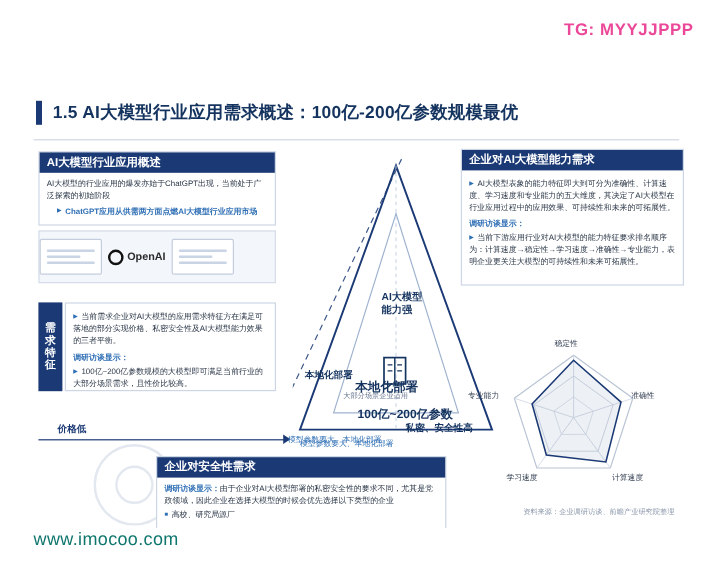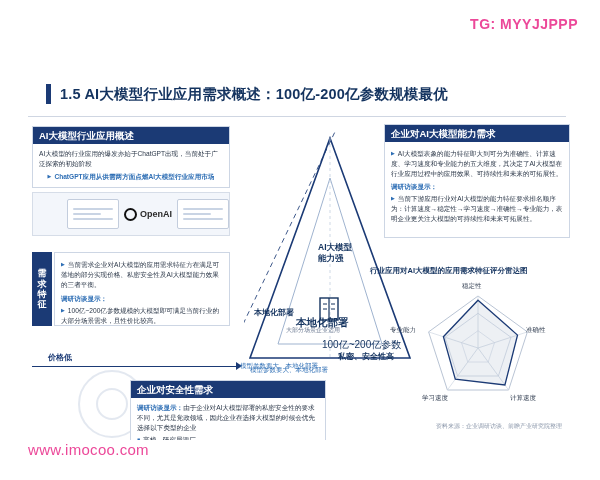--- a/index.html
+++ b/index.html
@@ -5,39 +5,39 @@
   html,body{margin:0;padding:0;}
   body{width:600px;height:480px;background:#ffffff;font-family:"Liberation Sans","DejaVu Sans",sans-serif;overflow:hidden;position:relative;}
 
   
   .tg-badge{position:absolute;right:8px;top:10px;background:#ffffff;padding:6px 14px;border-radius:3px;font-size:14px;font-weight:bold;color:#ec4899;letter-spacing:.5px;}
 
   
   .slide{position:absolute;left:18px;top:70px;width:564px;height:370px;background:#ffffff;overflow:hidden;}
 
   
-  .title-row{position:absolute;left:28px;top:14px;display:flex;align-items:center;}
+  .title-row{position:absolute;left:12px;top:14px;display:flex;align-items:flex-start;}
   .title-bar{width:5px;height:20px;background:#1b3a75;margin-right:9px;}
   .title-text{font-size:14.5px;font-weight:bold;color:#14335f;letter-spacing:.2px;white-space:nowrap;}
   .title-underline{position:absolute;left:10px;top:46px;width:538px;height:1px;background:#cfd6e2;}
 
   
   .panel{position:absolute;border:1px solid #cdd6e4;background:#ffffff;box-sizing:border-box;}
   .panel-head{background:#1b3a75;color:#ffffff;font-size:9.5px;font-weight:bold;padding:3px 6px;line-height:1.2;}
   .panel-body{padding:5px 6px;font-size:6.6px;line-height:1.5;color:#2a3647;}
 
   .tag-blue{color:#2f6fb5;font-weight:bold;}
   .bullet{display:block;margin-top:2px;}
   .bullet:before{content:"\25B6";font-size:5px;color:#2f6fb5;margin-right:3px;vertical-align:1px;}
   .bullet-sq:before{content:"\25A0";font-size:5px;color:#2f6fb5;margin-right:3px;vertical-align:1px;}
 
   
   #p-overview{left:14px;top:56px;width:198px;height:62px;}
   
-  #oai{position:absolute;left:14px;top:122px;width:198px;height:44px;border:1px solid #d6dde8;background:#f3f6fb;box-sizing:border-box;display:flex;align-items:center;justify-content:flex-end;gap:5px;}
+  #oai{position:absolute;left:14px;top:122px;width:198px;height:44px;border:1px solid #d6dde8;background:#f3f6fb;box-sizing:border-box;display:flex;align-items:center;justify-content:flex-start;gap:5px;}
   .oai-box{width:52px;height:30px;border:1px solid #c3cddd;background:#ffffff;border-radius:2px;display:flex;flex-direction:column;justify-content:center;padding:2px;box-sizing:border-box;}
   .oai-line{height:2px;background:#c9d4e4;margin:1.5px 3px;border-radius:1px;}
   .oai-line.s{width:60%;}
   .oai-logo{display:flex;align-items:center;gap:3px;font-size:9px;font-weight:bold;color:#2b2b2b;}
   .oai-mark{width:13px;height:13px;border:2px solid #111;border-radius:50%;box-sizing:border-box;}
 
   
   #demand-label{position:absolute;left:14px;top:182px;width:20px;height:74px;background:#1b3a75;color:#fff;font-size:9px;font-weight:bold;display:flex;align-items:center;justify-content:center;text-align:center;line-height:1.15;box-sizing:border-box;padding:17px 2px;}
   #demand-box{position:absolute;left:36px;top:182px;width:176px;height:74px;border:1px solid #cdd6e4;box-sizing:border-box;padding:5px 6px;font-size:6.6px;line-height:1.55;color:#2a3647;background:#fff;}
 
@@ -46,43 +46,43 @@
   .axis-h{position:absolute;left:14px;top:296px;width:206px;height:1px;background:#1b3a75;}
   .axis-arrow{position:absolute;left:218px;top:292px;width:0;height:0;border-left:6px solid #1b3a75;border-top:4px solid transparent;border-bottom:4px solid transparent;}
   #axis-caption{position:absolute;left:222px;top:292px;font-size:6.5px;color:#2f6fb5;white-space:nowrap;}
 
   
   .tri-wrap{position:absolute;left:226px;top:62px;width:182px;height:232px;}
   .tri-svg{position:absolute;left:0;top:0;}
   .tri-label{position:absolute;font-size:7px;color:#1b3a75;}
   #lbl-ability{left:300px;top:172px;width:34px;font-size:8.5px;font-weight:bold;color:#14335f;line-height:1.25;}
   #lbl-local{left:278px;top:246px;font-size:10.5px;font-weight:bold;color:#14335f;white-space:nowrap;}
-  #lbl-param{left:304px;top:268px;font-size:10px;font-weight:normal;color:#14335f;white-space:nowrap;}
+  #lbl-param{left:280px;top:268px;font-size:10px;font-weight:bold;color:#14335f;white-space:nowrap;}
   #lbl-param-sub{left:268px;top:256px;font-size:6px;color:#6a7890;white-space:nowrap;}
   #lbl-secure{left:320px;top:282px;font-size:8px;font-weight:bold;color:#14335f;line-height:1.25;font-family:Liberation Serif, serif;}
   #lbl-local-strong{left:236px;top:238px;font-size:8px;font-weight:bold;color:#14335f;line-height:1.25;}
   #lbl-axis-bottom{left:232px;top:296px;font-size:6.5px;color:#2f6fb5;white-space:nowrap;}
   .book-icon{position:absolute;left:300px;top:226px;width:22px;height:26px;}
 
   
   #p-ability{left:366px;top:54px;width:186px;height:114px;}
-  #p-security{left:112px;top:310px;width:196px;height:80px;}
+  #p-security{left:112px;top:310px;width:242px;height:80px;}
 
   
   #radar-title{position:absolute;left:352px;top:196px;font-size:7.5px;color:#14335f;font-weight:bold;white-space:nowrap;}
   #radar-wrap{position:absolute;left:372px;top:206px;width:176px;height:140px;}
   .radar-lbl{position:absolute;font-size:6.5px;color:#333f52;white-space:nowrap;}
   #src-note{position:absolute;left:418px;top:352px;font-size:6px;color:#8c98ab;white-space:nowrap;}
 
   
   .wm-circle{position:absolute;left:60px;top:300px;width:64px;height:64px;border:2px solid rgba(200,210,225,.5);border-radius:50%;}
   .wm-circle:after{content:"";position:absolute;left:16px;top:16px;width:28px;height:28px;border:2px solid rgba(200,210,225,.5);border-radius:50%;}
 
   
-  .site-url{position:absolute;left:28px;bottom:22px;font-size:15px;color:#ec4899;letter-spacing:.3px;}
+  .site-url{position:absolute;left:28px;bottom:22px;font-size:15px;color:#0f766e;letter-spacing:.3px;}
 </style>
 </head>
 <body>
 
 <div class="tg-badge">TG: MYYJJPPP</div>
 
 <div class="slide">
 
   <div class="title-row">
     <div class="title-bar"></div>
@@ -166,21 +166,20 @@
 
   <div class="panel" id="p-security">
     <div class="panel-head">企业对安全性需求</div>
     <div class="panel-body">
       <span class="tag-blue">调研访谈显示：</span><span>由于企业对AI大模型部署的私密安全性的要求不同，尤其是党政领域，因此企业在选择大模型的时候会优先选择以下类型的企业</span>
       <span class="bullet bullet-sq">高校、研究局源厂</span>
       
     </div>
   </div>
 
-  <div id="radar-title">行业应用对AI大模型的应用需求特征评分雷达图</div>
   <div id="radar-wrap">
     <svg width="176" height="140" viewBox="0 0 176 140">
       <g transform="translate(88,72)">
         <polygon points="0,-52 49.4,-16.1 30.6,42 -30.6,42 -49.4,-16.1" fill="none" stroke="#b9c4d4" stroke-width="1"></polygon>
         <polygon points="0,-34.7 33,-10.7 20.4,28 -20.4,28 -33,-10.7" fill="none" stroke="#cfd7e3" stroke-width="0.8"></polygon>
         <polygon points="0,-17.3 16.5,-5.4 10.2,14 -10.2,14 -16.5,-5.4" fill="none" stroke="#dde3ec" stroke-width="0.8"></polygon>
         <line x1="0" y1="0" x2="0" y2="-52" stroke="#cfd7e3" stroke-width="0.7"></line>
         <line x1="0" y1="0" x2="49.4" y2="-16.1" stroke="#cfd7e3" stroke-width="0.7"></line>
         <line x1="0" y1="0" x2="30.6" y2="42" stroke="#cfd7e3" stroke-width="0.7"></line>
         <line x1="0" y1="0" x2="-30.6" y2="42" stroke="#cfd7e3" stroke-width="0.7"></line>

